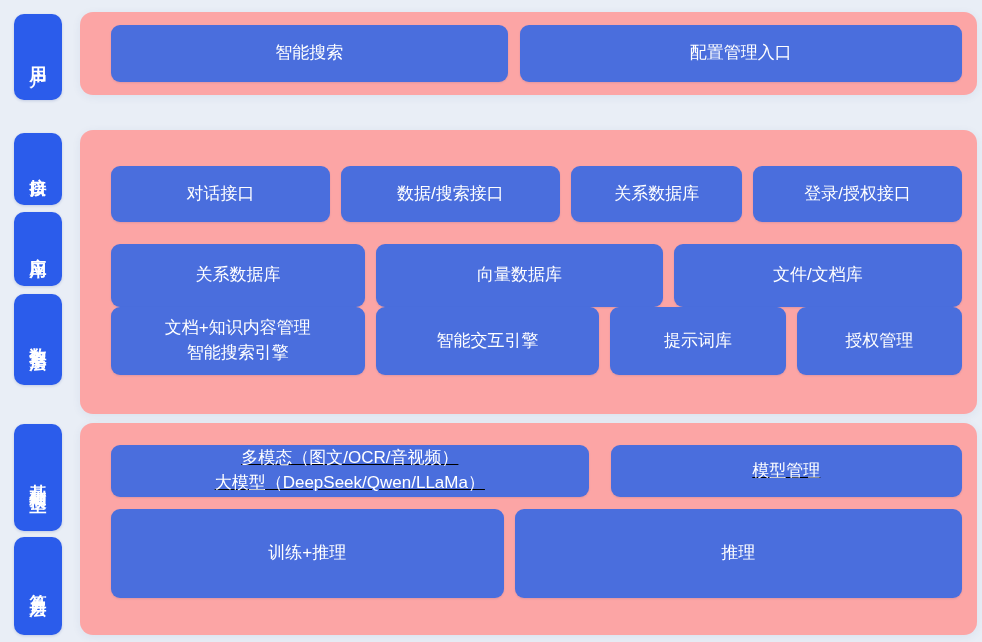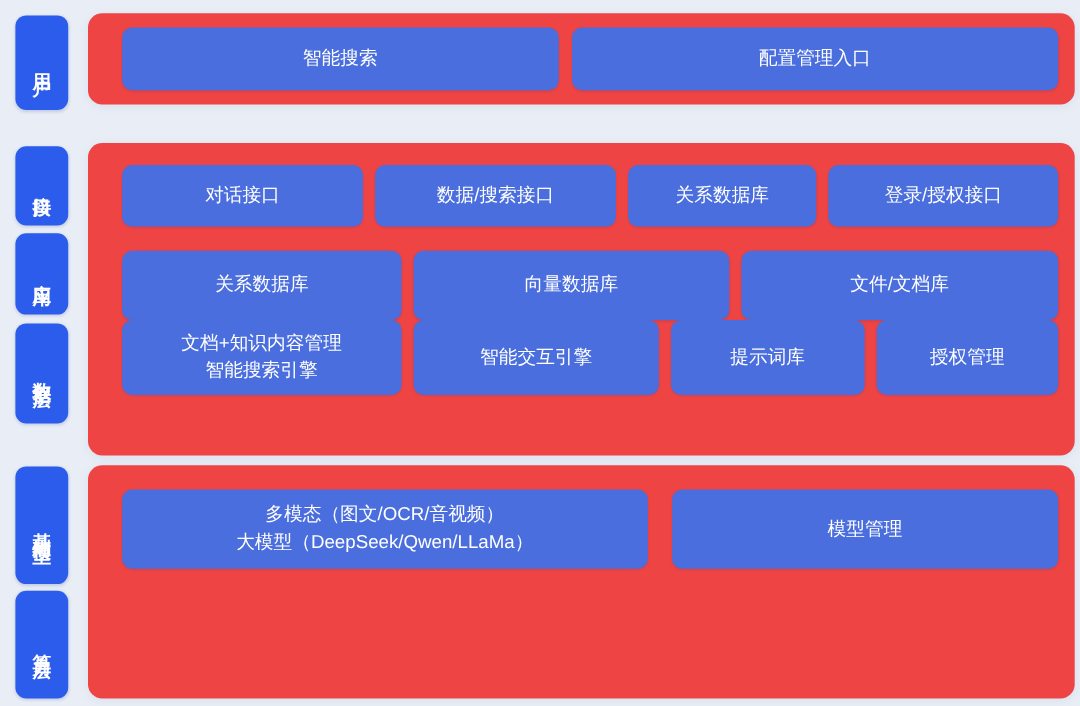--- a/index.html
+++ b/index.html
@@ -25,35 +25,35 @@
   }
   #rail-user{top:14px;height:86px;}
   #rail-interface{top:133px;height:72px;}
   #rail-application{top:212px;height:74px;}
   #rail-data{top:294px;height:91px;}
   #rail-foundation{top:424px;height:107px;}
   #rail-compute{top:537px;height:98px;}
   
   .panel{
     position:absolute;left:80px;width:897px;
-    background:#ef4444;border-radius:13px;
+    background:#fca5a5;border-radius:13px;
     box-shadow:0 2px 10px rgba(40,70,130,.07);
     box-sizing:border-box;
     display:flex;flex-direction:column;
   }
   #panel-user{top:12px;height:83px;padding:13px 15px 13px 31px;}
-  #panel-middle{top:130px;height:284px;padding:20px 15px 17px 31px;}
+  #panel-middle{top:130px;height:284px;padding:36px 15px 17px 31px;}
   #panel-bottom{top:423px;height:212px;padding:22px 15px 17px 31px;}
   
   .row{display:flex;flex:0 0 auto;}
   #row-user{height:57px;gap:12px;}
   #row-interface{height:56px;gap:11px;margin-bottom:22px;}
   #row-application{height:68px;gap:11px;margin-bottom:14px;}
   #row-data{height:63px;gap:11px;}
-  #row-model{height:72px;gap:22px;margin-bottom:12px;}
+  #row-model{height:52px;gap:22px;margin-bottom:12px;text-decoration:underline;}
   #row-compute{height:89px;gap:11px;}
   
   .block{
     background:#4a6edd;border-radius:9px;
     color:#ffffff;font-size:17px;line-height:1.45;
     display:flex;align-items:center;justify-content:center;
     text-align:center;white-space:pre-line;
     min-width:0;
     box-shadow:0 1px 2px rgba(20,50,140,.12);
   }
@@ -97,15 +97,19 @@
       <div class="block" style="flex:165 0 0">授权管理</div>
     </div>
   </div>
 
   <div class="panel" id="panel-bottom">
     <div class="row" id="row-model">
       <div class="block" style="flex:333 0 0">多模态（图文/OCR/音视频）
 大模型（DeepSeek/Qwen/LLaMa）</div>
       <div class="block" style="flex:245 0 0">模型管理</div>
     </div>
+    <div class="row" id="row-compute">
+      <div class="block" style="flex:395 0 0">训练+推理</div>
+      <div class="block" style="flex:450 0 0">推理</div>
+    </div>
   </div>
 
 </div>
 
 </body></html>

